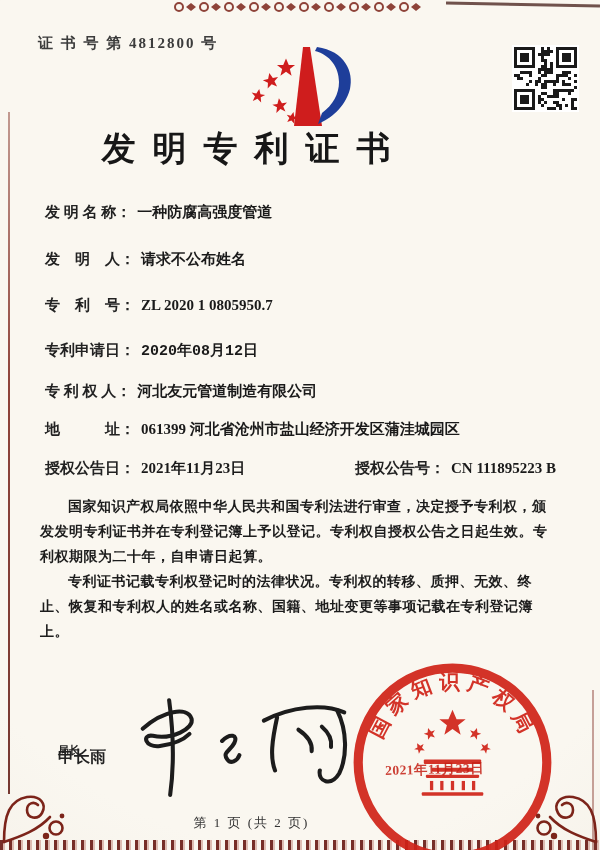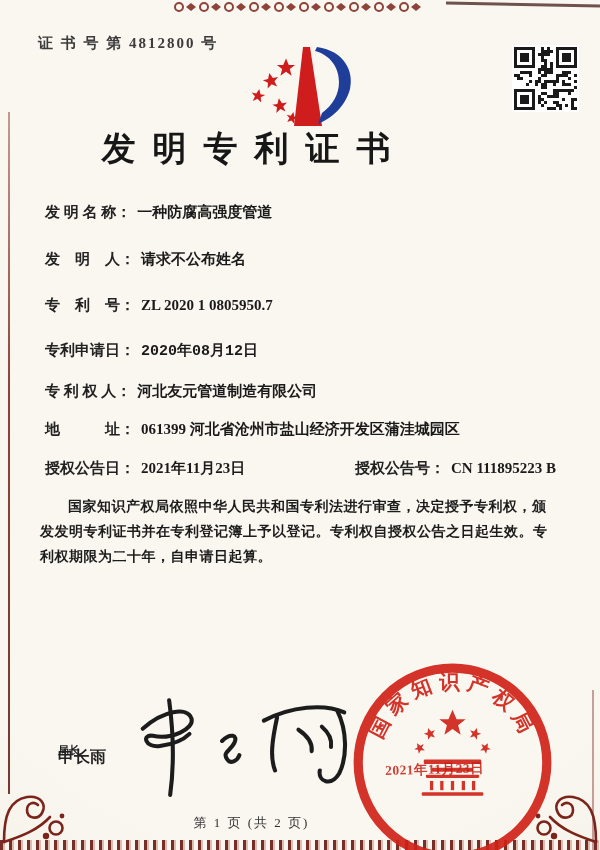--- a/index.html
+++ b/index.html
@@ -255,20 +255,21 @@
     <div class="frow r6">
       <span class="flabel">授权公告日：</span><span class="fvalue">2021年11月23日</span>
       <span class="pair2">
         <span class="flabel">授权公告号：</span><span class="fvalue">CN 111895223 B</span>
       </span>
     </div>
   </div>
 
   <div class="body-text">
     <p>国家知识产权局依照中华人民共和国专利法进行审查，决定授予专利权，颁发发明专利证书并在专利登记簿上予以登记。专利权自授权公告之日起生效。专利权期限为二十年，自申请日起算。</p>
+    <p>专利证书记载专利权登记时的法律状况。专利权的转移、质押、无效、终止、恢复和专利权人的姓名或名称、国籍、地址变更等事项记载在专利登记簿上。</p>
   </div>
 
   <div class="sig-title">局长</div>
   <div class="sig-name">申长雨</div>
   <svg class="sig-hand" viewBox="0 0 230 110">
     <g fill="none" stroke="#1c1c1c" stroke-width="4" stroke-linecap="round" stroke-linejoin="round">
       <path d="M14,40 C34,22 58,18 62,30 C65,40 42,51 24,47 C13,45 16,59 31,57 C45,55 55,50 60,45"></path>
       <path d="M40,12 C44,42 45,76 41,105"></path>
       <path d="M92,52 C100,44 108,46 104,54 C100,62 92,63 97,70 C100,75 107,72 109,66"></path>
       <path d="M133,32 C160,18 192,15 212,24"></path>

